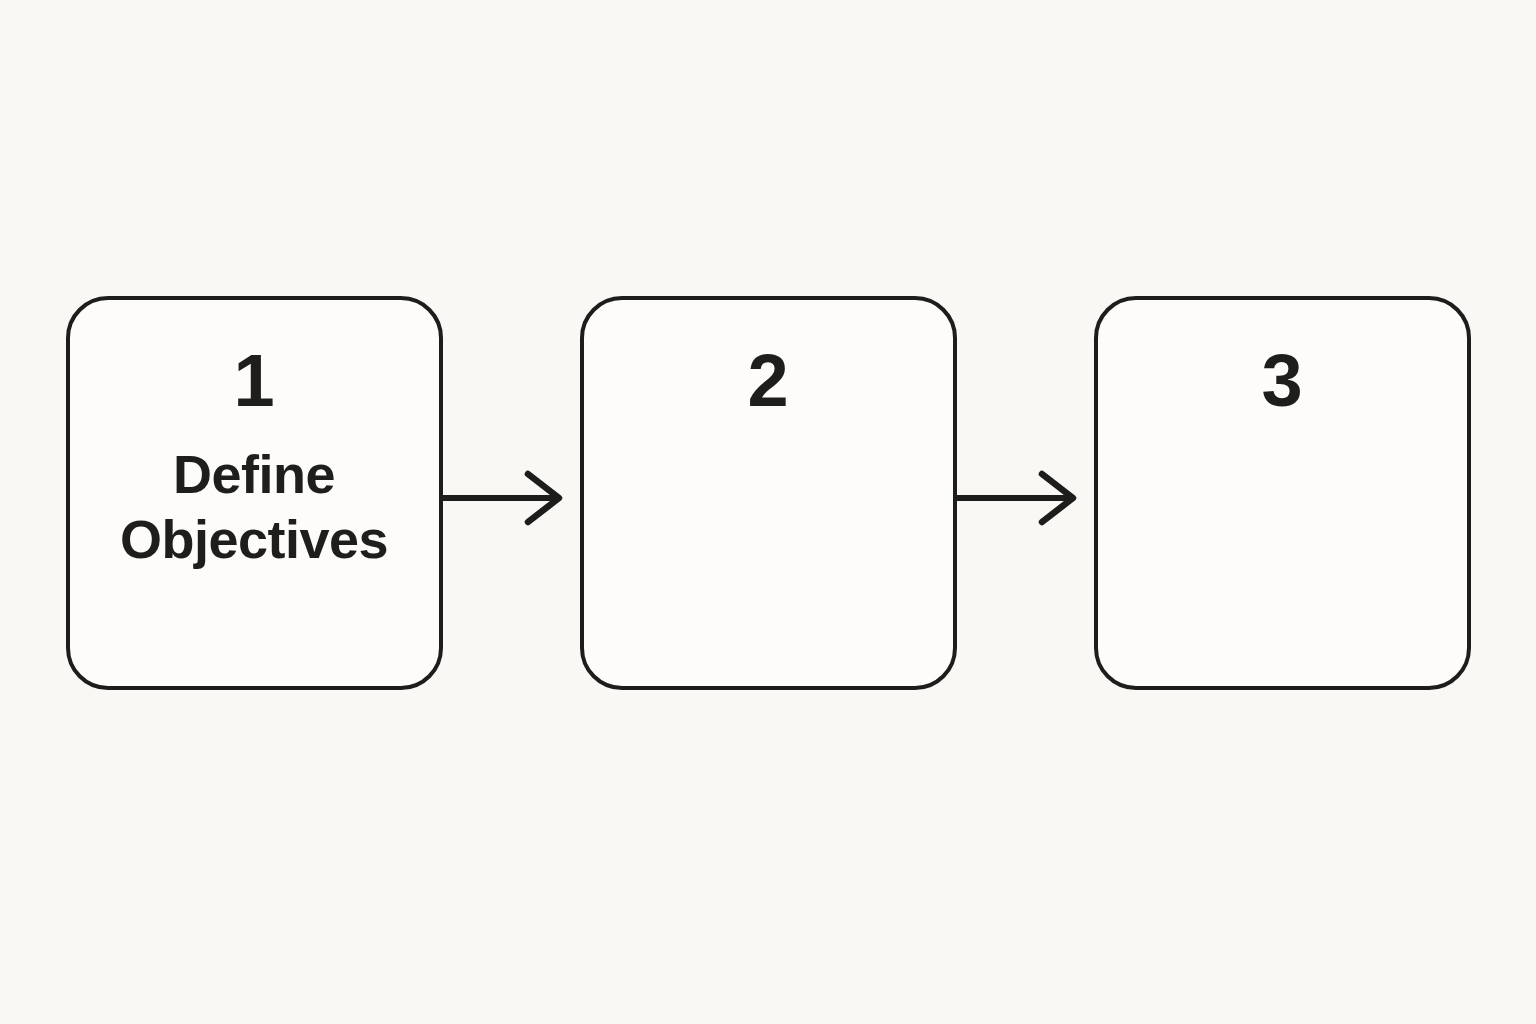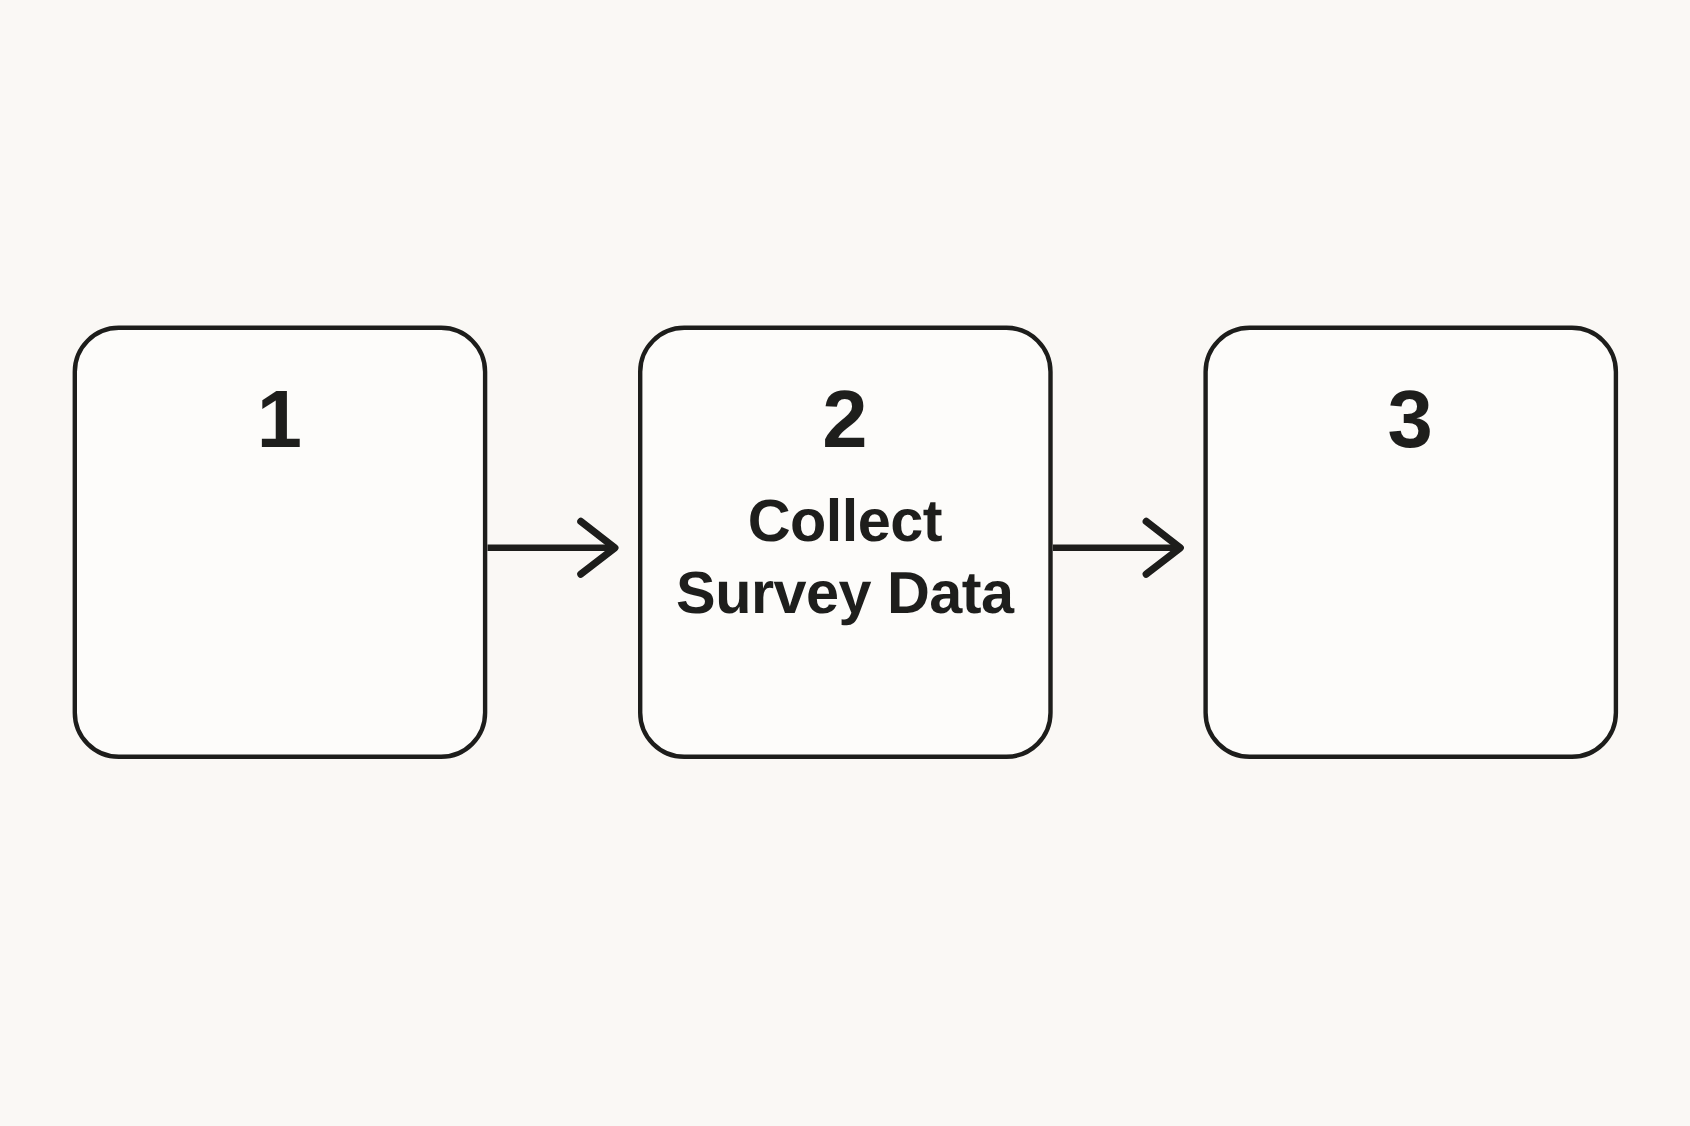--- a/index.html
+++ b/index.html
@@ -84,31 +84,31 @@
   }
 </style>
 </head>
 <body>
 
 <div class="stage">
   <div class="flow-row">
 
     <div class="step-box">
       <div class="step-number">1</div>
+      <div class="step-label">Define
+Objectives</div>
     </div>
 
     <svg class="arrow" viewBox="0 0 137 64" xmlns="http://www.w3.org/2000/svg" aria-hidden="true">
       <path class="shaft" d="M 0 32 H 113"></path>
       <path class="head" d="M 85 8 L 116 32 L 85 56"></path>
     </svg>
 
     <div class="step-box">
       <div class="step-number">2</div>
-      <div class="step-label">Collect
-Survey Data</div>
     </div>
 
     <svg class="arrow" viewBox="0 0 137 64" xmlns="http://www.w3.org/2000/svg" aria-hidden="true">
       <path class="shaft" d="M 0 32 H 113"></path>
       <path class="head" d="M 85 8 L 116 32 L 85 56"></path>
     </svg>
 
     <div class="step-box">
       <div class="step-number">3</div>
     </div>

